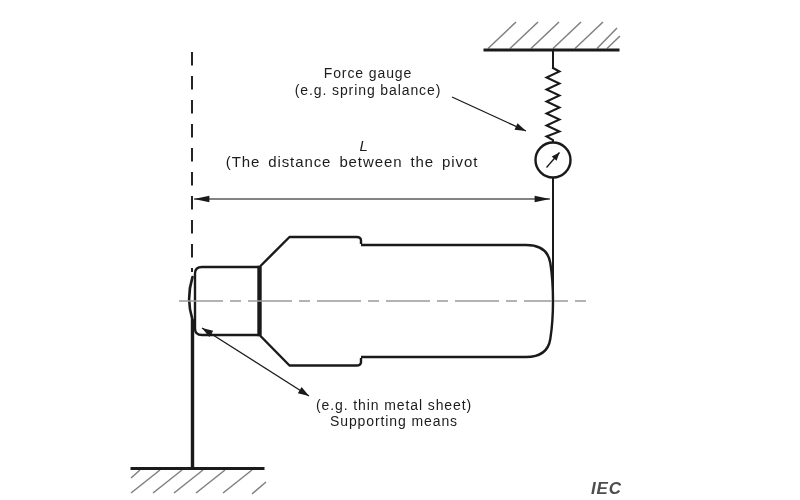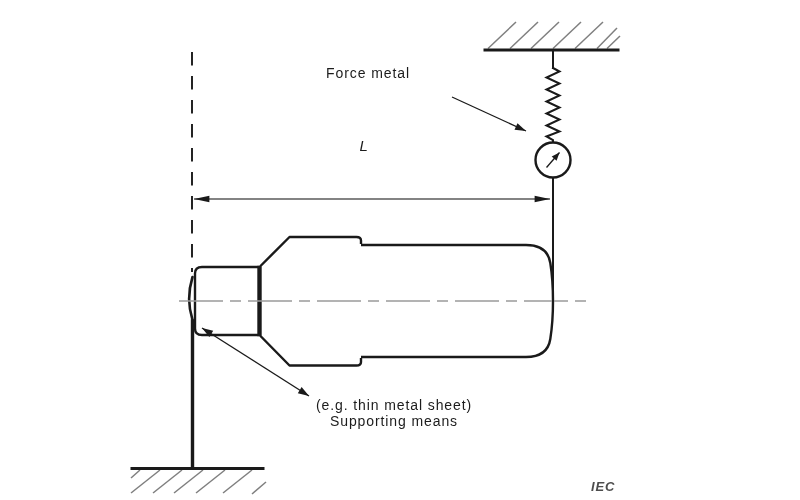--- a/index.html
+++ b/index.html
@@ -46,21 +46,21 @@
     word-spacing: 3px;
   }
   .dim-symbol {
     font-style: italic;
     transform: translateX(12px);
   }
   .label-credit {
     position: absolute;
     transform: none;
     color: var(--c-credit);
-    font-size: 13px;
+    font-size: 17px;
     font-style: italic;
     font-weight: bold;
     letter-spacing: 0.8px;
     white-space: nowrap;
   }
 </style>
 </head>
 <body>
 
 <div class="stage">
@@ -122,25 +122,27 @@
       <line class="s-hatch" x1="140" y1="470" x2="131" y2="478"></line>
       <line class="s-hatch" x1="266" y1="482" x2="252" y2="494"></line>
     </g>
     <line class="s-heavy" x1="132" y1="468.5" x2="263" y2="468.5"></line>
 
     <line class="s-leader" x1="452" y1="97" x2="526" y2="131" marker-end="url(#leadArrow)"></line>
     <line class="s-leader" x1="309" y1="396" x2="202" y2="328" marker-start="url(#leadArrow)" marker-end="url(#leadArrow)"></line>
   </svg>
 
   <div class="label" style="left:368px; top:65px;">
-    <div>Force metal</div>
+    <div>Force gauge</div>
+    <div>(e.g. spring balance)</div>
   </div>
 
   <div class="label label-dim" style="left:352px; top:138px;">
     <div class="dim-symbol">L</div>
+    <div>(The distance between the pivot</div>
   </div>
 
   <div class="label" style="left:394px; top:397px; line-height:16px;">
     <div>(e.g. thin metal sheet)</div>
     <div>Supporting means</div>
   </div>
 
   <div class="label-credit" style="left:591px; top:479px;">IEC</div>
 
 </div>

